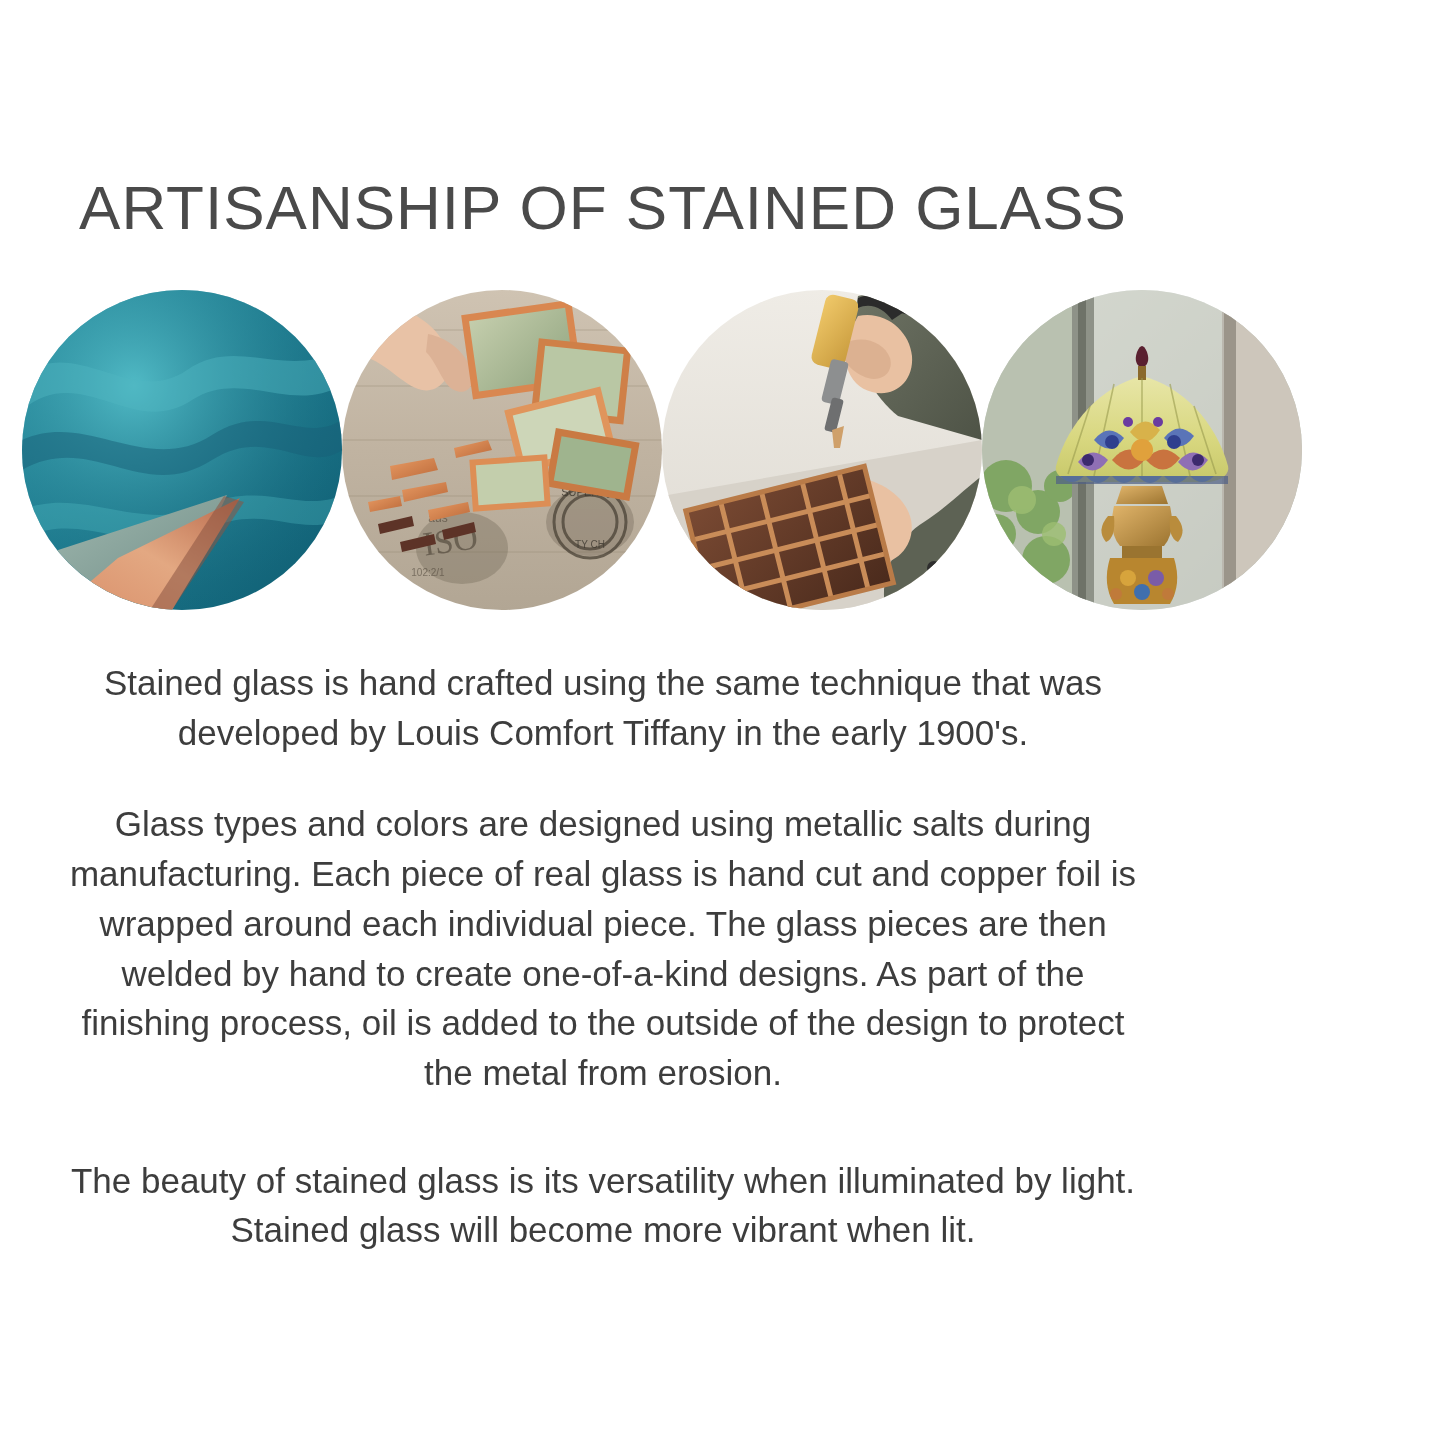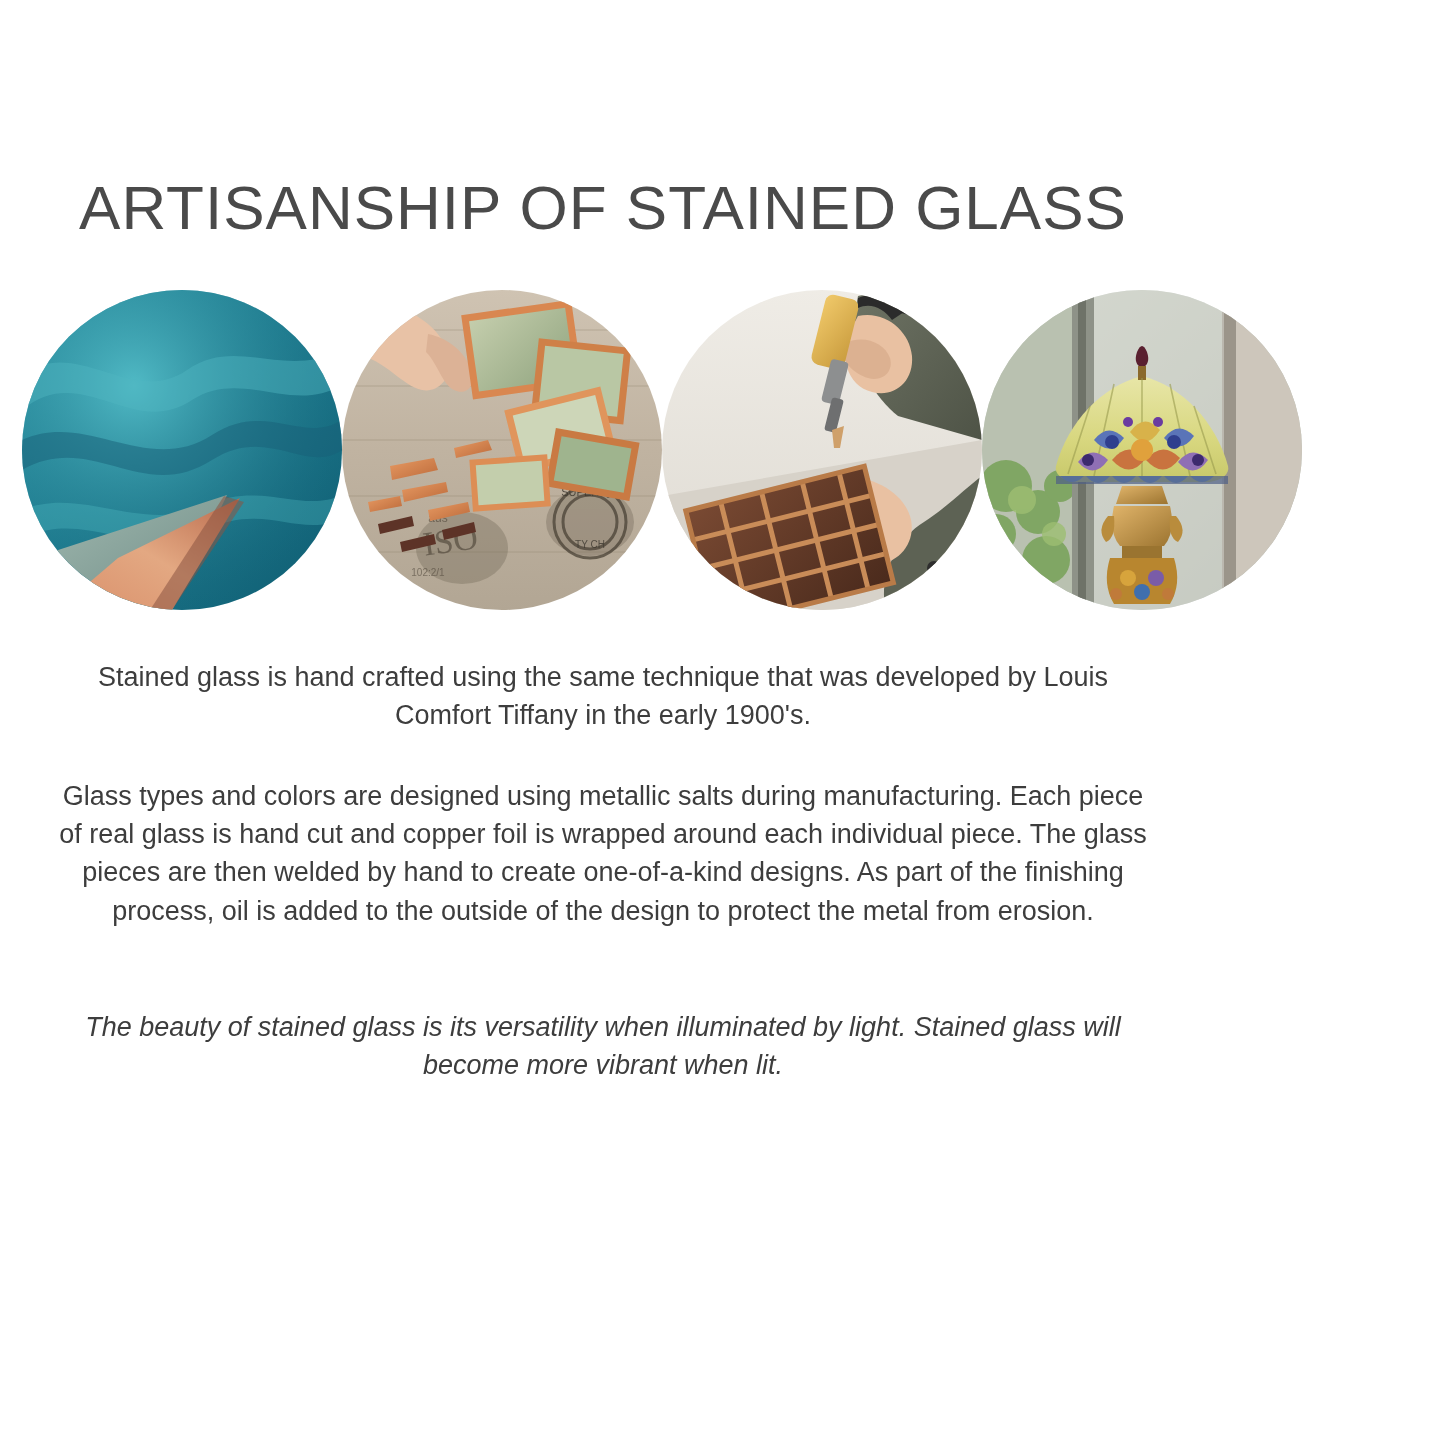--- a/index.html
+++ b/index.html
@@ -45,29 +45,29 @@
     position: relative;
     flex: 0 0 auto;
   }
   .circle svg { display: block; width: 100%; height: 100%; }
 
   .body-copy {
     padding: 48px 32px 0 32px;
   }
   .para {
     text-align: center;
-    font-size: 27px;
+    font-size: 35px;
     line-height: 1.42;
     color: #3d3d3d;
     margin: 0 0 42px 0;
   }
   .para:last-child { margin-bottom: 0; }
   .para.p1 { padding: 0 22px; }
   .para.p2 { padding: 0 26px; margin-top: 40px; }
-  .para.p3 { padding: 0 6px; margin-top: 78px; font-style: italic; }
+  .para.p3 { padding: 0 6px; margin-top: 58px; }
 </style>
 </head>
 <body>
 
 <div class="page">
 
   <h1 class="heading">ARTISANSHIP OF STAINED GLASS</h1>
 
   <div class="image-strip">
 

